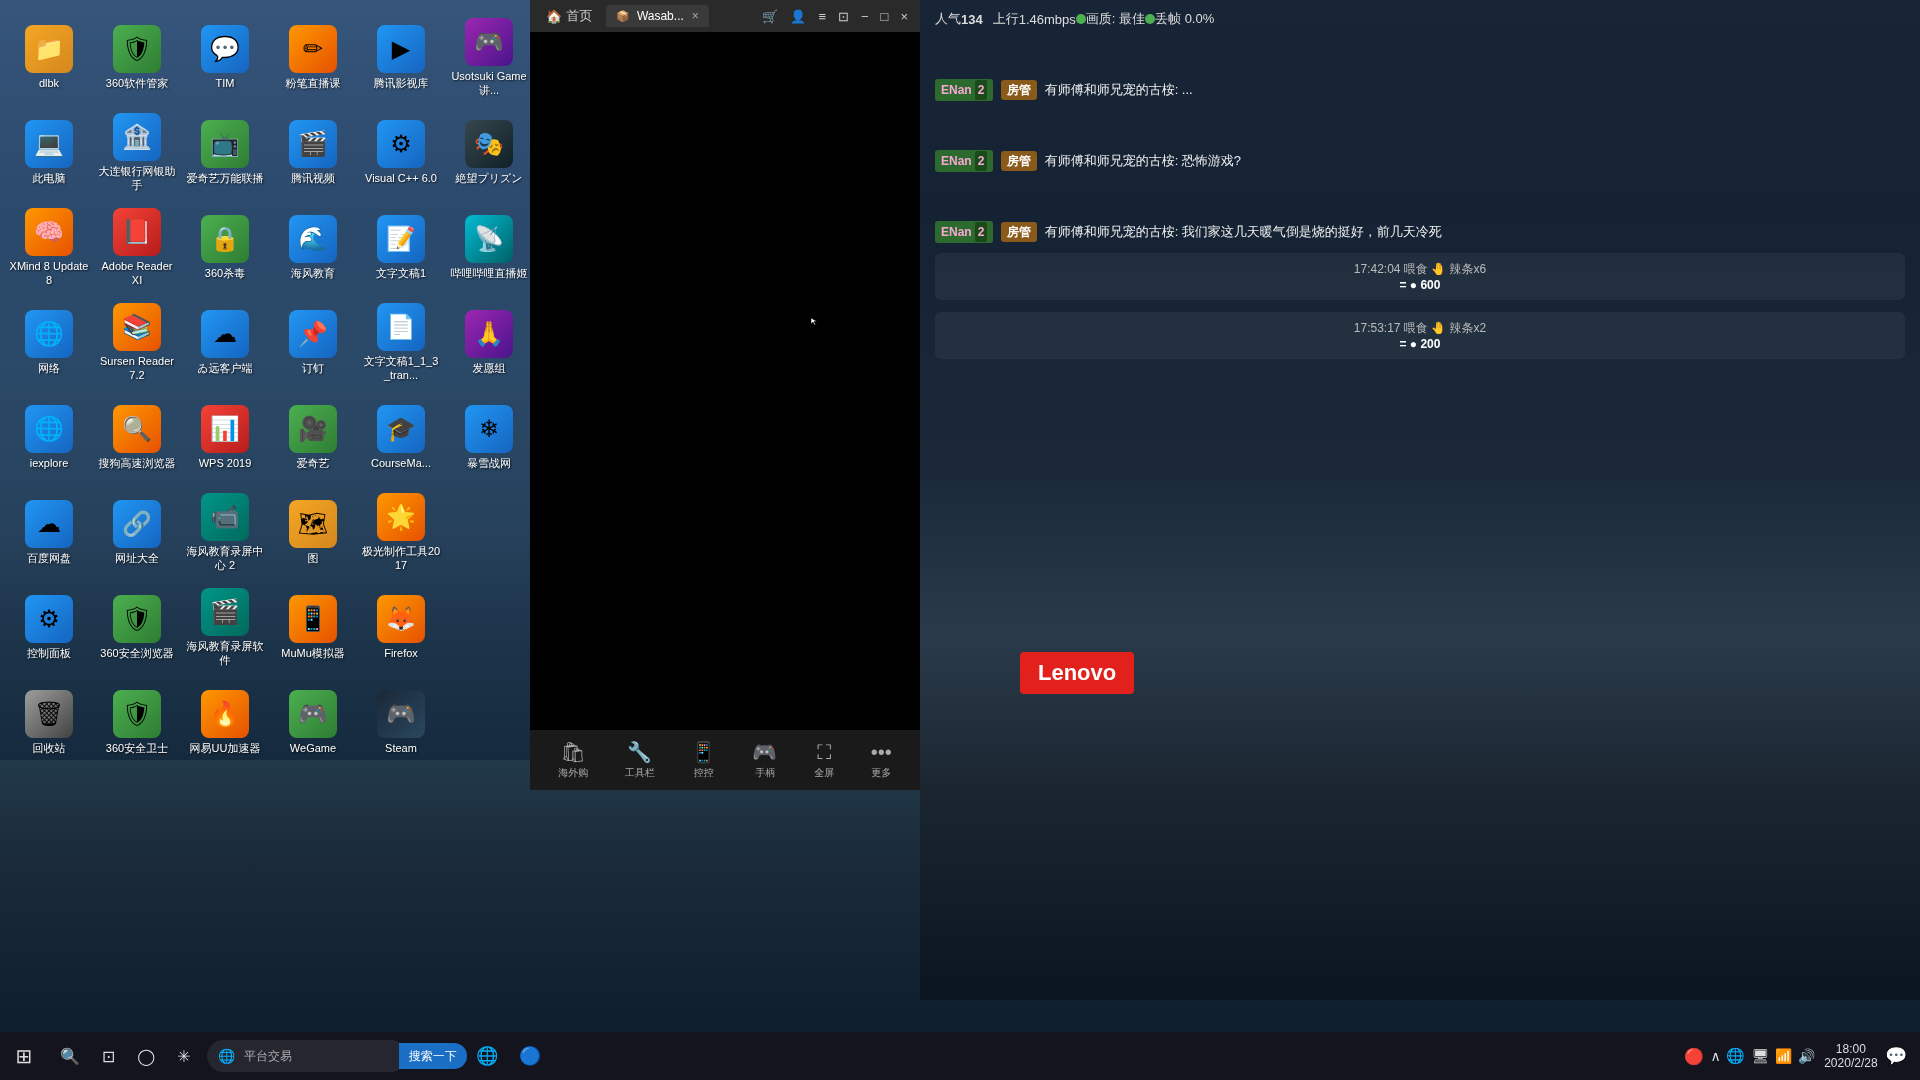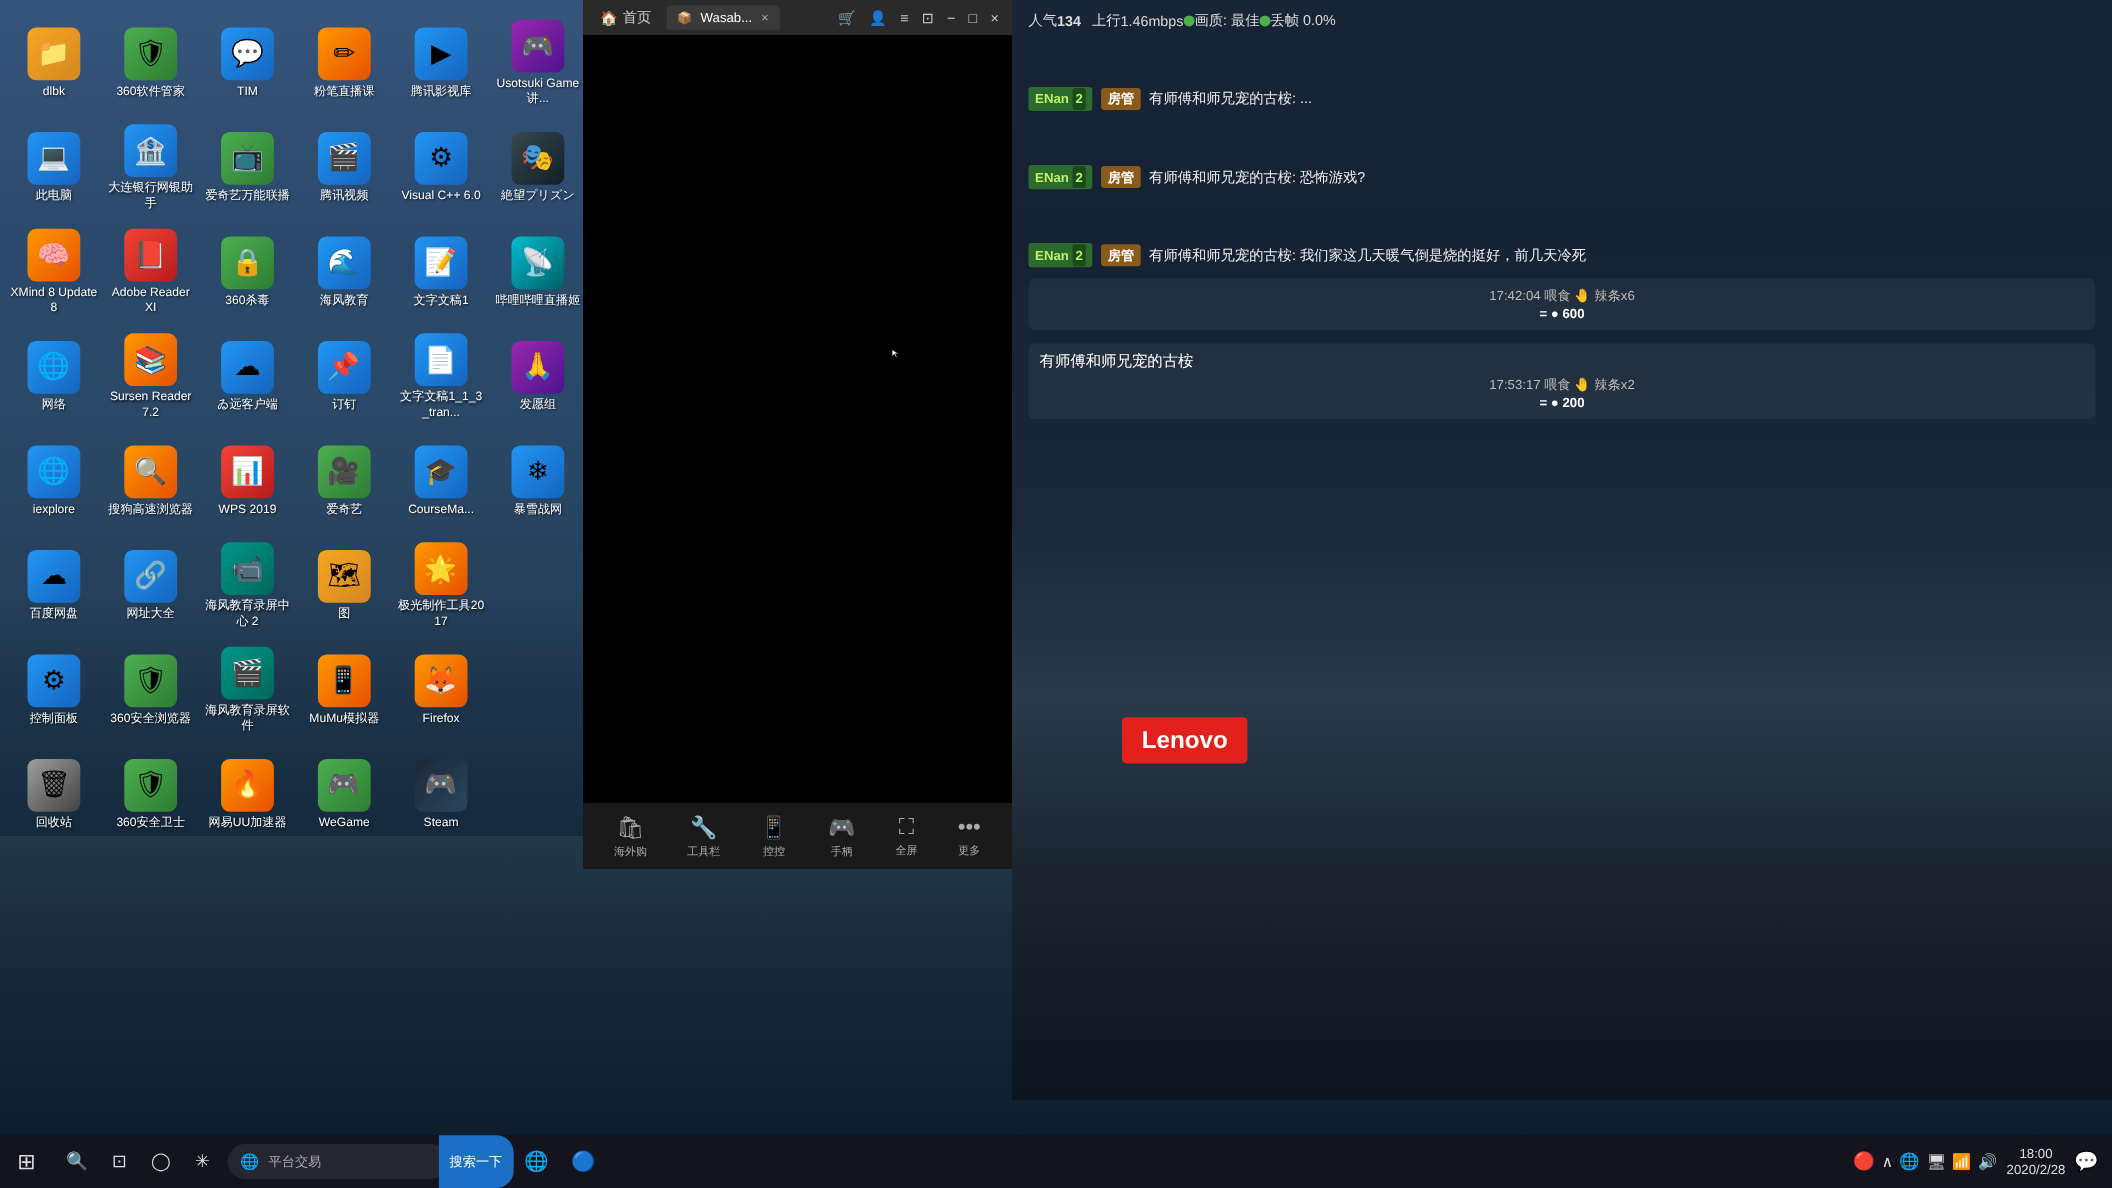--- a/index.html
+++ b/index.html
@@ -212,21 +212,21 @@
       display: inline-flex;
       align-items: center;
       gap: 3px;
       padding: 1px 6px;
       border-radius: 3px;
       font-size: 12px;
       font-weight: bold;
       margin-right: 4px;
     }
 
-    .badge-green { background: #2d6a2d; color: #bef264; }
+    .badge-green { background: #2d6a2d; color: #f9a8d4; }
     .badge-orange { background: #8a5a1a; color: #ffffff; margin-top: 40px; }
 
     .gift-entry {
       margin-bottom: 12px;
       background: rgba(255,255,255,0.05);
       border-radius: 6px;
       padding: 8px 10px;
     }
 
     .gift-title {
@@ -327,21 +327,21 @@
       color: #aaa;
     }
 
     .taskbar-search-btn {
       background: #1a6fc4;
       color: white;
       font-size: 12px;
       padding: 4px 10px;
       border-radius: 0 16px 16px 0;
       cursor: pointer;
-      height: 48px;
+      height: 26px;
       display: flex;
       align-items: center;
       margin-left: -12px;
     }
 
     .taskbar-apps {
       display: flex;
       align-items: center;
       gap: 4px;
       flex: 1;
@@ -680,21 +680,20 @@
     </div>
 
     <div class="gift-entry">
       <div class="gift-row">
         <span>17:42:04 喂食 🤚 辣条x6</span>
         <span class="gift-amount">= ● 600</span>
       </div>
     </div>
 
     <div class="gift-entry">
-      <div class="gift-title">有师傅和师兄宠的古桉</div>
       <div class="gift-row">
         <span>17:53:17 喂食 🤚 辣条x2</span>
         <span class="gift-amount">= ● 200</span>
       </div>
     </div>
   </div>
 
   <div class="right-background"></div>
 
   <div class="lenovo-badge">Lenovo</div>

